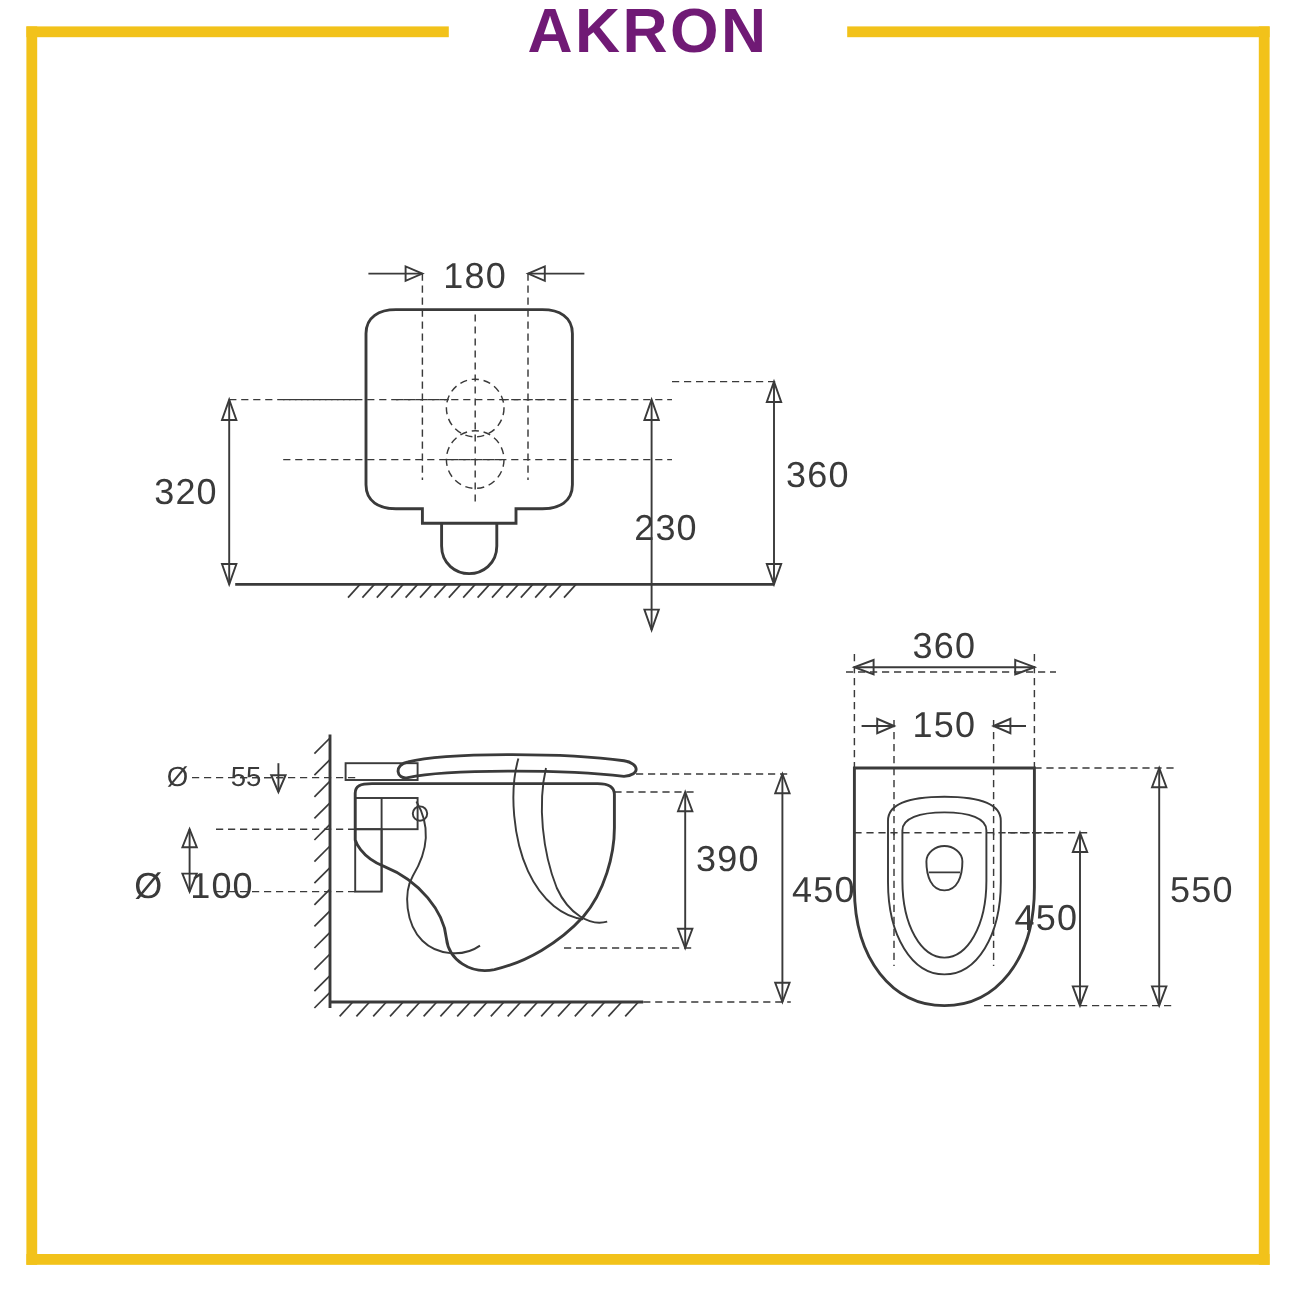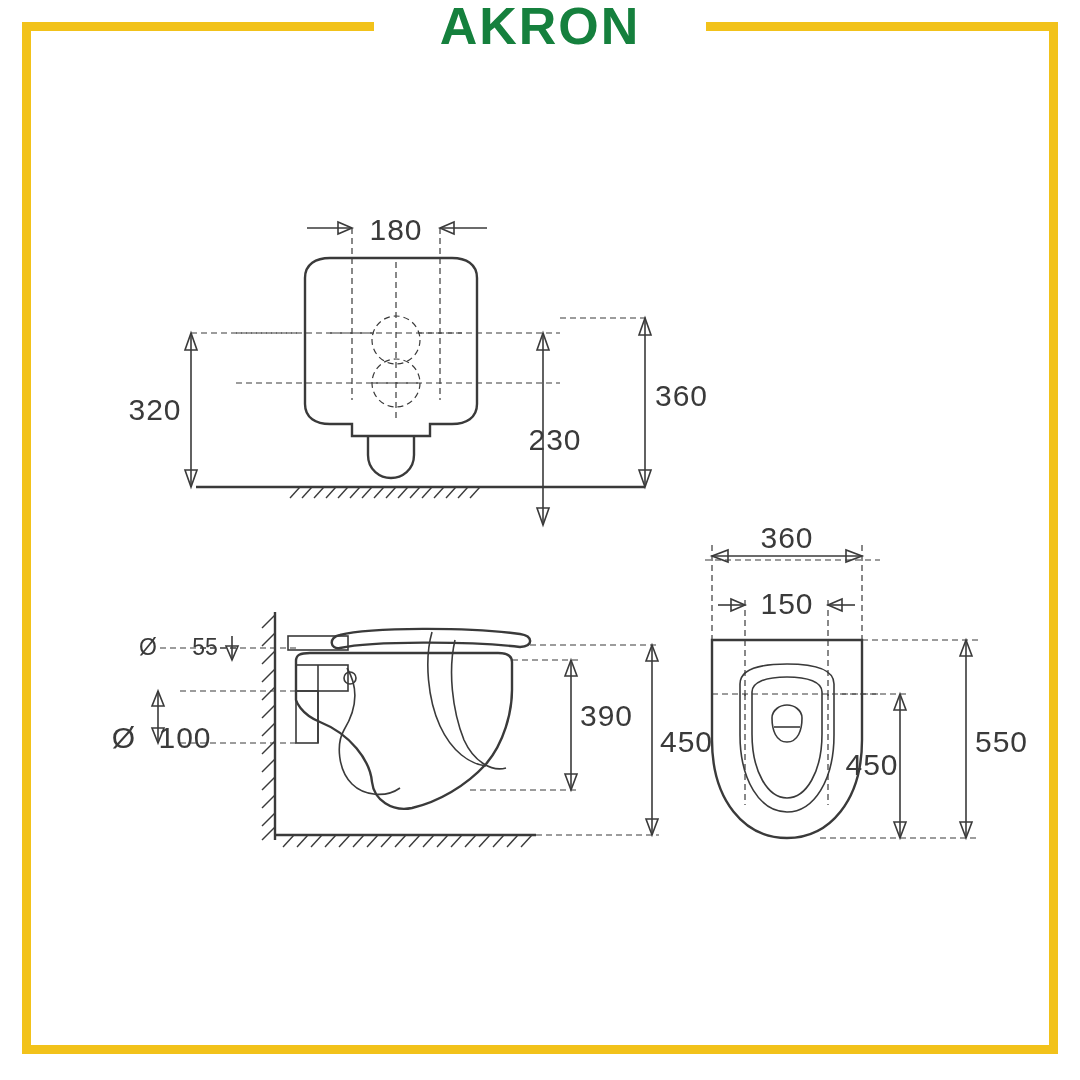--- a/index.html
+++ b/index.html
@@ -27,21 +27,21 @@
     background: #f2c21a;
   }
   .brand-wordmark {
     position: absolute;
     top: 0px;
     left: 50%;
     transform: translateX(-50%);
     font-size: 52px;
     font-weight: bold;
     letter-spacing: 2px;
-    color: #15803d;
+    color: #701a75;
     font-family: "Liberation Sans", sans-serif;
     line-height: 52px;
     background: #ffffff;
     padding: 0 14px;
     z-index: 5;
   }
   svg.diagram {
     position: absolute;
     left: 0;
     top: 0;

